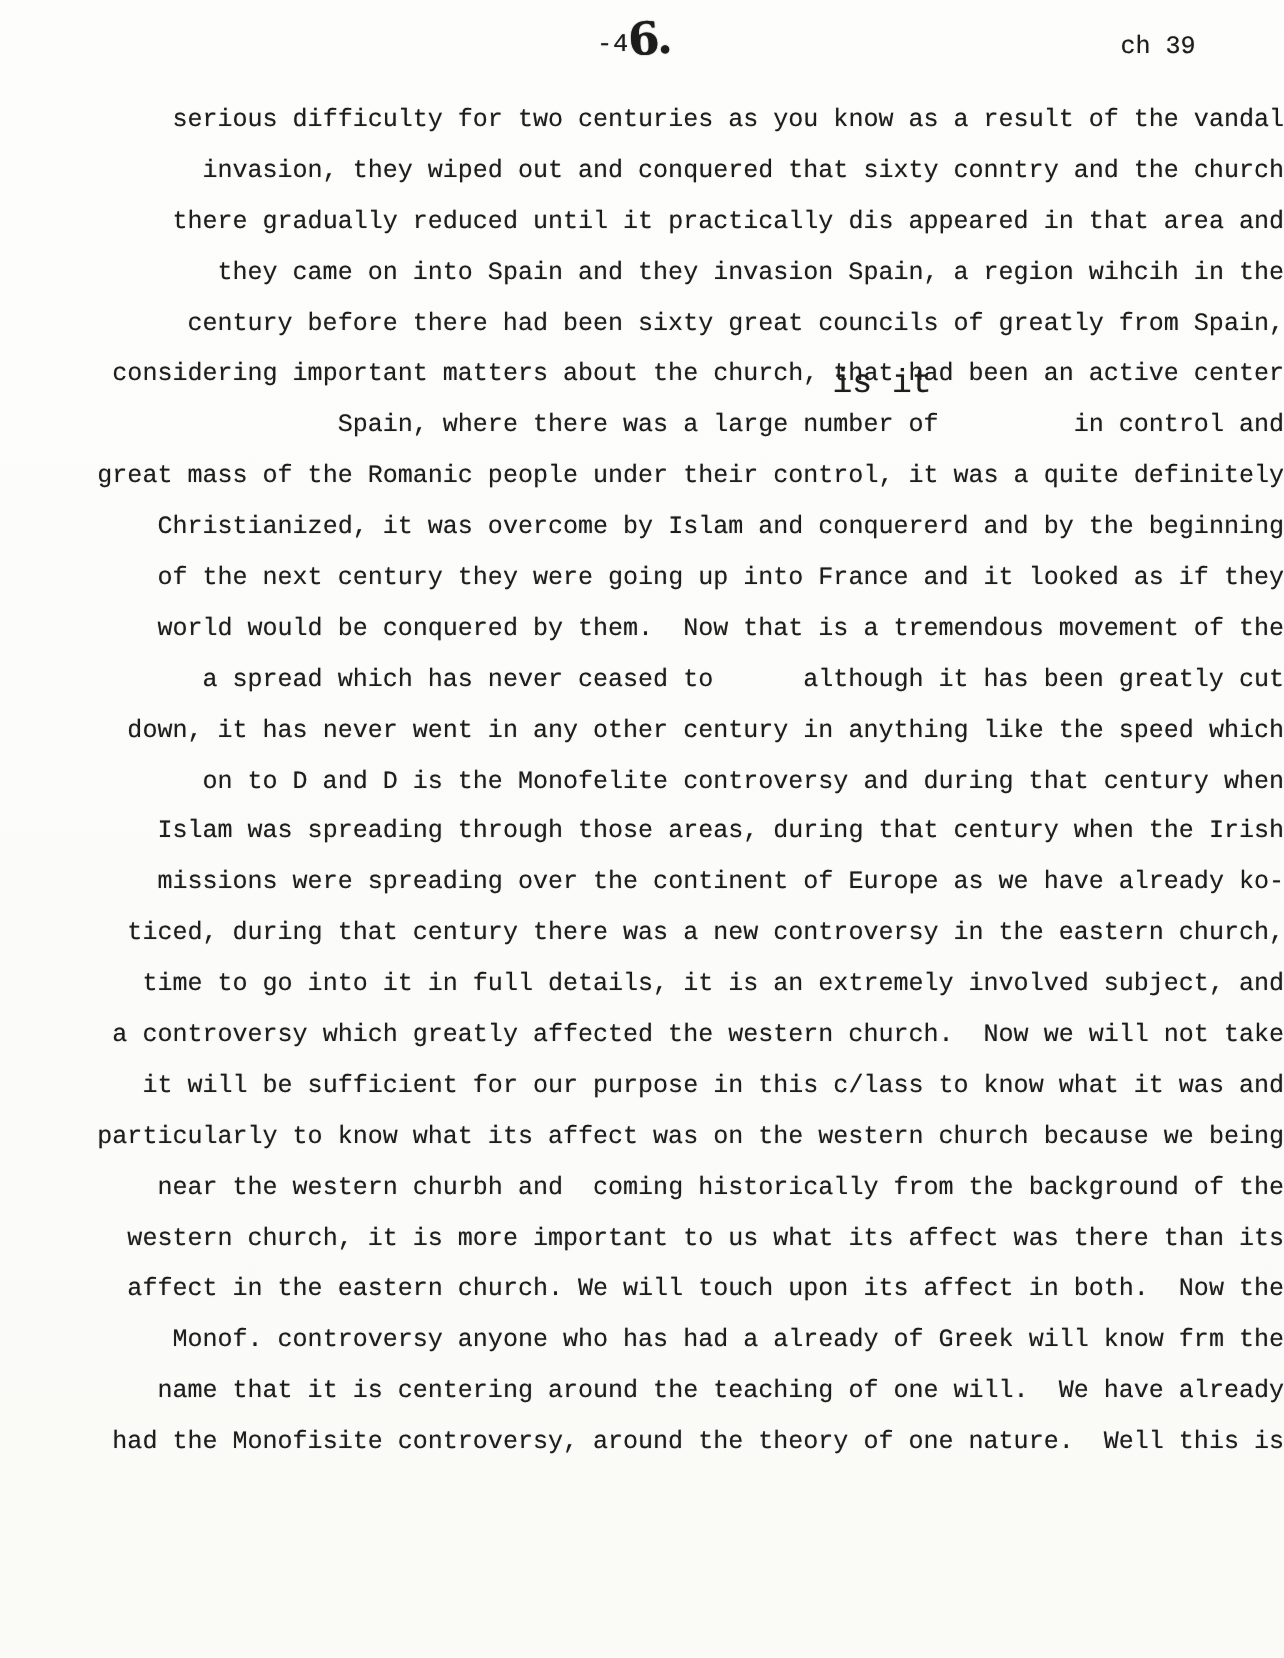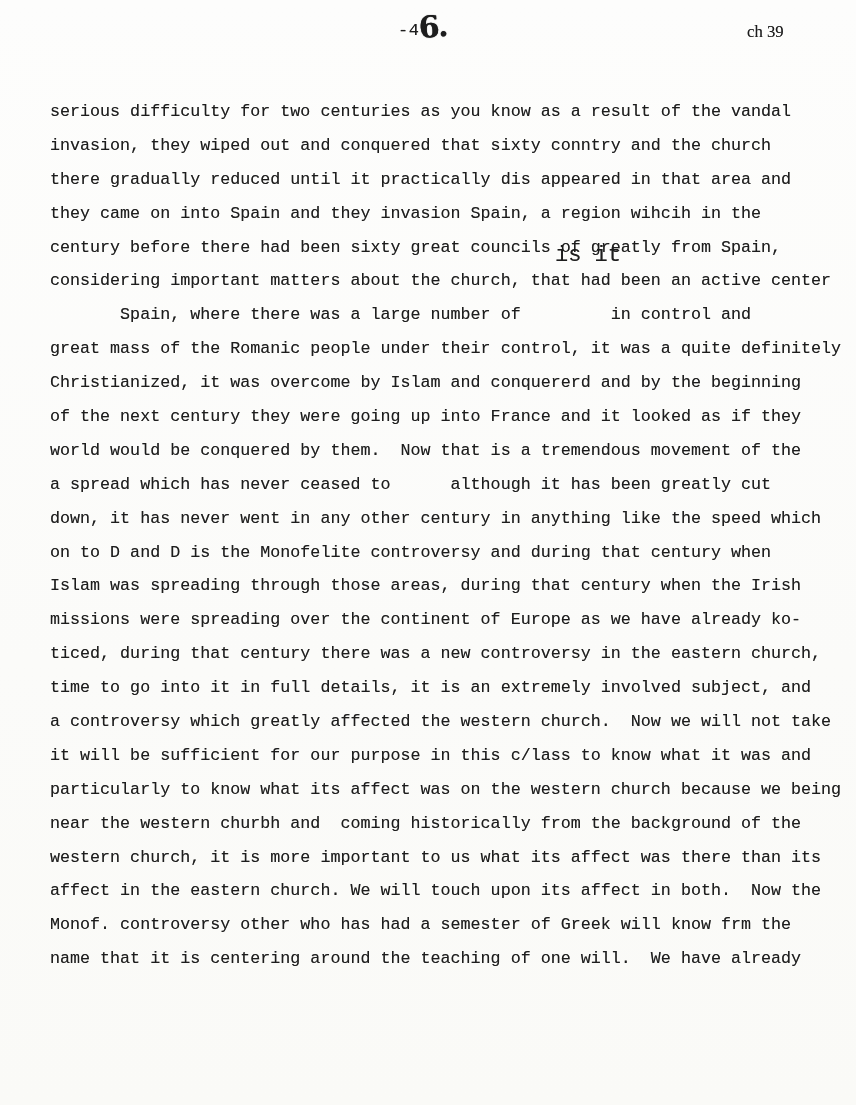--- a/index.html
+++ b/index.html
@@ -45,28 +45,28 @@
     letter-spacing: -2px;
     text-shadow: 0 0 0.8px rgba(10,10,10,0.8);
   }
   .chapter-label {
     position: absolute;
     top: 22px;
     left: 747px;
     font-size: 16.7px;
     white-space: pre;
     text-shadow: 0 0 0.6px rgba(20,20,20,0.55);
-    font-family: Liberation Serif, serif;
   }
   
   .text-body {
     position: absolute;
     left: 50px;
-    top: 95px;
+    top: 64px;
     width: 806px;
+    text-align: right;
   }
   .line {
     white-space: pre;
     height: 33.9px;
     line-height: 33.9px;
     font-size: 16.7px;
     letter-spacing: 0;
     text-shadow: 0 0 0.6px rgba(25,25,25,0.5);
   }
   .interlinear {
@@ -107,17 +107,18 @@
     <div class="line">Islam was spreading through those areas, during that century when the Irish</div>
     <div class="line">missions were spreading over the continent of Europe as we have already ko-</div>
     <div class="line">ticed, during that century there was a new controversy in the eastern church,</div>
     <div class="line">time to go into it in full details, it is an extremely involved subject, and</div>
     <div class="line">a controversy which greatly affected the western church.  Now we will not take</div>
     <div class="line">it will be sufficient for our purpose in this c/lass to know what it was and</div>
     <div class="line">particularly to know what its affect was on the western church because we being</div>
     <div class="line">near the western churbh and  coming historically from the background of the</div>
     <div class="line">western church, it is more important to us what its affect was there than its</div>
     <div class="line">affect in the eastern church. We will touch upon its affect in both.  Now the</div>
-    <div class="line">Monof. controversy other who has had a semester of Greek will know frm the</div>
+    <div class="line">Monof. controversy anyone who has had a already of Greek will know frm the</div>
     <div class="line">name that it is centering around the teaching of one will.  We have already</div>
+    <div class="line">had the Monofisite controversy, around the theory of one nature.  Well this is</div>
   </div>
 
 </div>
 
 </body></html>

